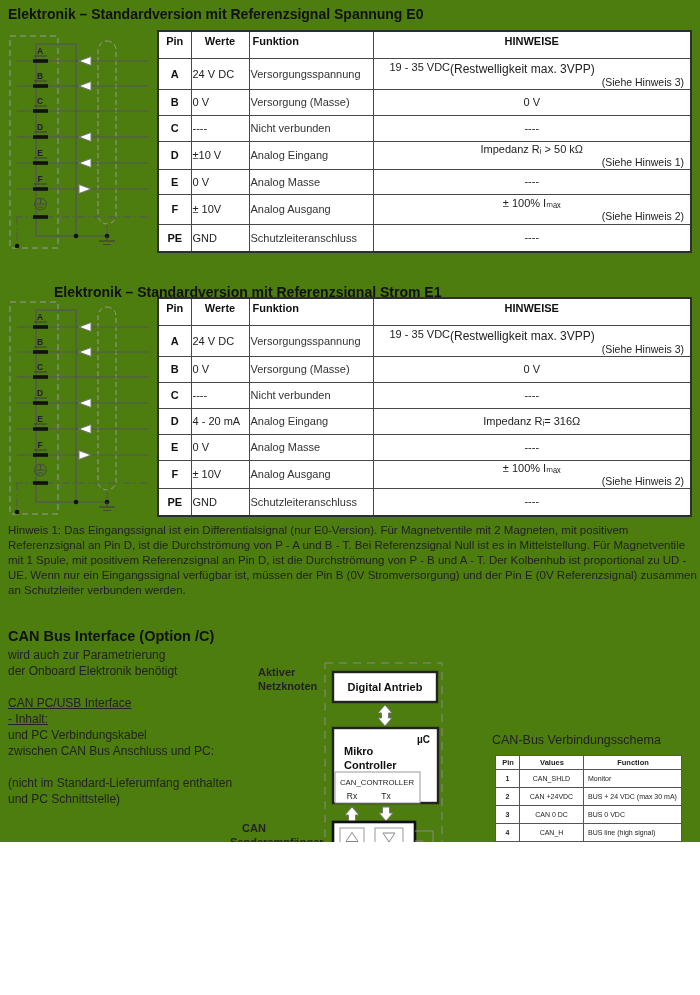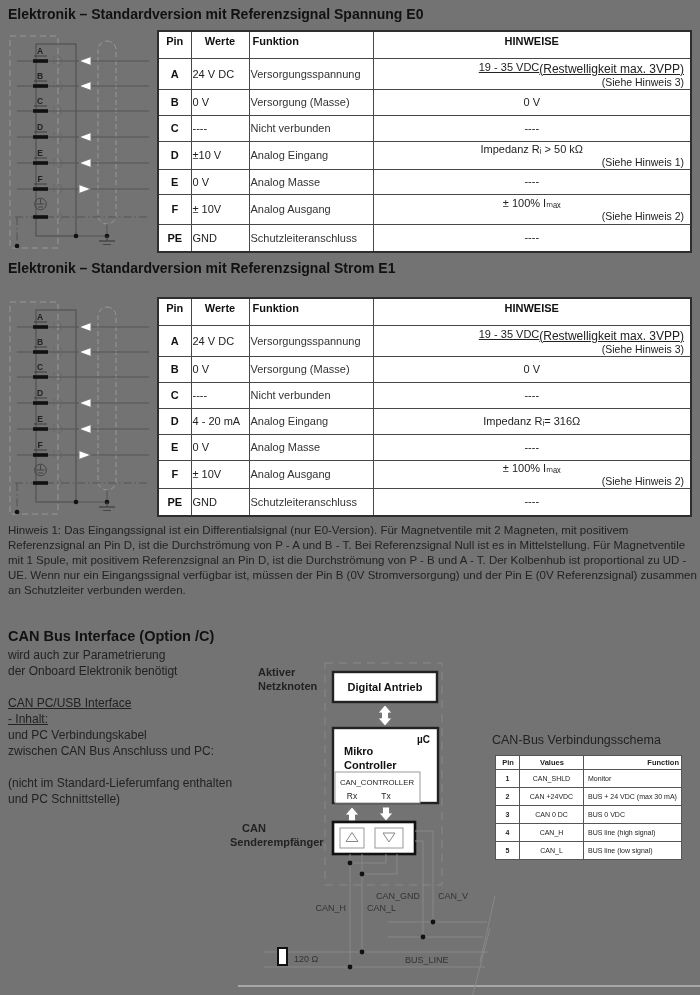--- a/index.html
+++ b/index.html
@@ -1,47 +1,47 @@
 <!DOCTYPE html>
 <html><head>
 <meta charset="utf-8">
 <style>
   html,body{margin:0;padding:0;background:#fff;}
-  .page{position:relative;width:700px;height:995px;background:#737373;overflow:hidden;
+  .page{position:relative;width:700px;height:842px;background:#4d7c0f;overflow:hidden;
         font-family:"Liberation Sans","DejaVu Sans",sans-serif;color:#1c1c1c;}
   .sec-title{position:absolute;left:8px;font-size:14px;font-weight:bold;color:#111;white-space:nowrap;}
   
   .pin-table{position:absolute;left:157px;border-collapse:collapse;table-layout:fixed;width:533px;
              font-size:11px;color:#222;border:2px solid #2e2e2e;background:#fff;}
   .pin-table th,.pin-table td{border:1px solid #474747;overflow:hidden;}
   .pin-table th{font-size:11px;font-weight:bold;vertical-align:top;padding-top:3px;color:#111;}
   .pin-table th.h-fun{text-align:left;padding-left:3px;}
   .c-pin{text-align:center;font-weight:bold;color:#111;}
   .c-wer{text-align:left;}
   .c-fun{text-align:left;color:#333;}
   .c-hw{padding:1px 4px;vertical-align:middle;}
   .hw-top{text-align:center;line-height:13px;}
-  .hw-split{display:flex;justify-content:flex-end;align-items:flex-start;padding:1px 2px 0 12px;text-decoration:underline;}
+  .hw-split{display:flex;justify-content:flex-start;align-items:flex-start;padding:1px 2px 0 12px;}
   .hw-small{font-size:12px;margin-top:2px;white-space:nowrap;}
   .hw-sub{text-align:right;font-size:10.5px;line-height:12px;padding-right:2px;}
   tr.rh27{height:27px;} tr.rh31{height:31px;} tr.rh26{height:26px;} tr.rh28{height:28px;}
   tr.rh25{height:25px;} tr.rh30{height:30px;}
   
   .hinweis{position:absolute;left:8px;top:523px;width:689px;font-size:11.5px;line-height:15px;color:#222;}
   
   .can-head{position:absolute;left:8px;top:628px;font-size:14.5px;font-weight:bold;color:#111;}
   .can-text{position:absolute;left:8px;top:647px;font-size:12px;line-height:16px;color:#222;}
   .can-text .sp{height:16px;}
   .can-text .u{text-decoration:underline;}
   
   .can-tbl-title{position:absolute;left:492px;top:733px;font-size:12.5px;color:#222;}
   .can-table{position:absolute;left:495px;top:755px;border-collapse:collapse;table-layout:fixed;width:186px;
              border:1.5px solid #333;background:#fff;font-size:7px;color:#222;}
   .can-table th,.can-table td{border:1px solid #555;padding:0 2px;}
-  .can-table th{font-size:7.5px;font-weight:bold;text-align:right;height:13px;padding-left:3px;}
+  .can-table th{font-size:7.5px;font-weight:bold;text-align:center;height:13px;padding-left:3px;}
   .can-table th.cc,.can-table td.cc{text-align:center;}
   .can-table td{height:17px;}
   .can-table td.cp{font-weight:bold;text-align:center;}
   .can-table td.cf{padding-left:4px;}
   svg{position:absolute;}
   svg text{font-family:"Liberation Sans","DejaVu Sans",sans-serif;}
 </style>
 </head>
 <body>
 
@@ -202,21 +202,21 @@
       <td class="c-pin">PE</td>
       <td class="c-wer">GND</td>
       <td class="c-fun">Schutzleiteranschluss</td>
       <td class="c-hw">
             <div class="hw-top">----</div>
           </td>
     </tr>
   </tbody>
     </table>
 
-  <div class="sec-title" style="top:260px;">Elektronik – Standardversion mit Referenzsignal Strom E1</div>
+  <div class="sec-title" style="top:284px;margin-left:46px;">Elektronik – Standardversion mit Referenzsignal Strom E1</div>
 
   <svg style="left:3px;top:295px;" width="148" height="226" viewBox="0 0 148 226">
     <g stroke="#999" fill="none">
       <rect x="7" y="7" width="48" height="212" stroke-dasharray="6,4"></rect>
       <rect x="95" y="12" width="18" height="183" rx="9" stroke-dasharray="5,3"></rect>
     </g>
     <g stroke="#555" stroke-width="1">
       <line x1="14" y1="32" x2="146" y2="32"></line>
       <line x1="14" y1="57" x2="146" y2="57"></line>
       <line x1="14" y1="82" x2="146" y2="82"></line>

